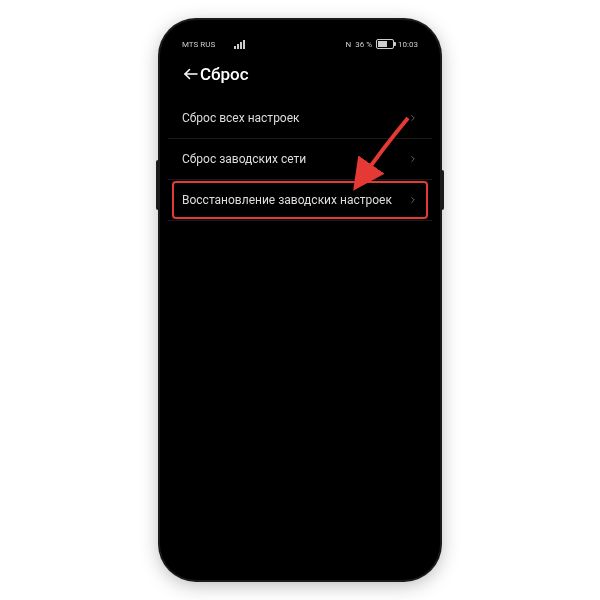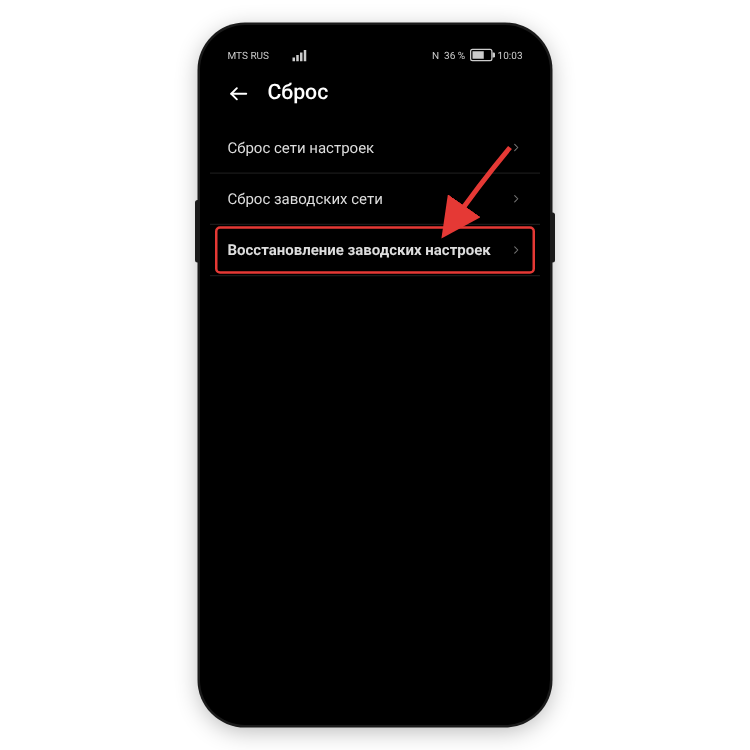--- a/index.html
+++ b/index.html
@@ -109,22 +109,21 @@
   .battery-fill {
     position: absolute;
     left: 1px;
     top: 1px;
     bottom: 1px;
     width: 55%;
     background: #ccc;
   }
   .header {
     display: flex;
-    align-items: flex-end;
-    gap: 14px;
+    align-items: center;
     padding: 10px 14px 14px;
     color: #fff;
   }
   .header-title {
     font-size: 17px;
     font-weight: 500;
   }
   .list-item {
     display: flex;
     align-items: center;
@@ -133,21 +132,20 @@
     color: #ddd;
     font-size: 12px;
     border-bottom: 1px solid #1a1a1a;
     position: relative;
   }
   .list-item .chevron {
     color: #666;
   }
   .highlight {
     position: relative;
-    font-weight: bold;
   }
   .highlight::after {
     content: "";
     position: absolute;
     top: 1px;
     left: 4px;
     right: 4px;
     bottom: 1px;
     border: 2px solid #e53935;
     border-radius: 4px;
@@ -191,21 +189,21 @@
       <span>
         <svg class="icon-svg" width="18" height="18" viewBox="0 0 24 24" fill="none" stroke="#fff" stroke-width="2" stroke-linecap="round" stroke-linejoin="round">
             <line x1="20" y1="12" x2="4" y2="12"></line>
             <polyline points="10 18 4 12 10 6"></polyline>
           </svg>
       </span>
       <span class="header-title">Сброс</span>
     </div>
 
     <div class="list-item">
-      <span>Сброс сети настроек</span>
+      <span>Сброс всех настроек</span>
       <span class="chevron">
         <svg class="icon-svg" width="10" height="10" viewBox="0 0 24 24" fill="none" stroke="#777" stroke-width="2" stroke-linecap="round" stroke-linejoin="round">
             <polyline points="9 18 15 12 9 6"></polyline>
           </svg>
       </span>
     </div>
 
     <div class="list-item">
       <span>Сброс заводских сети</span>
       <span class="chevron">

